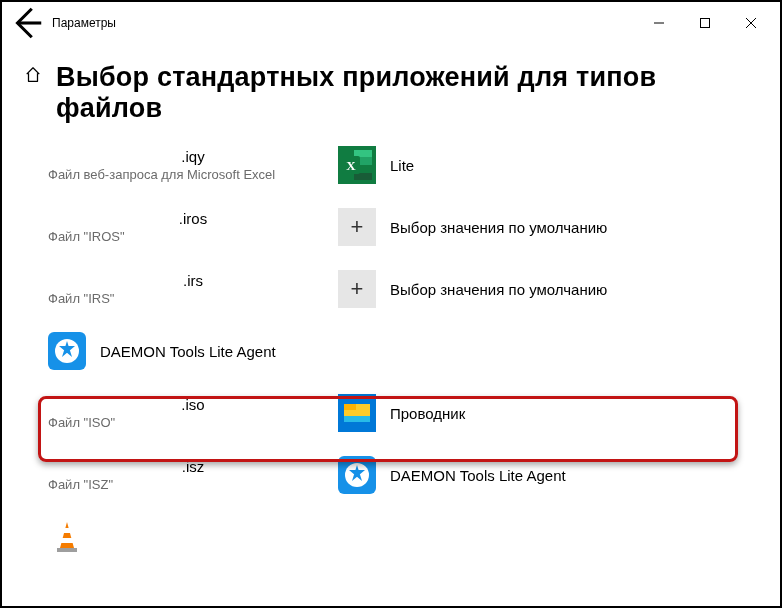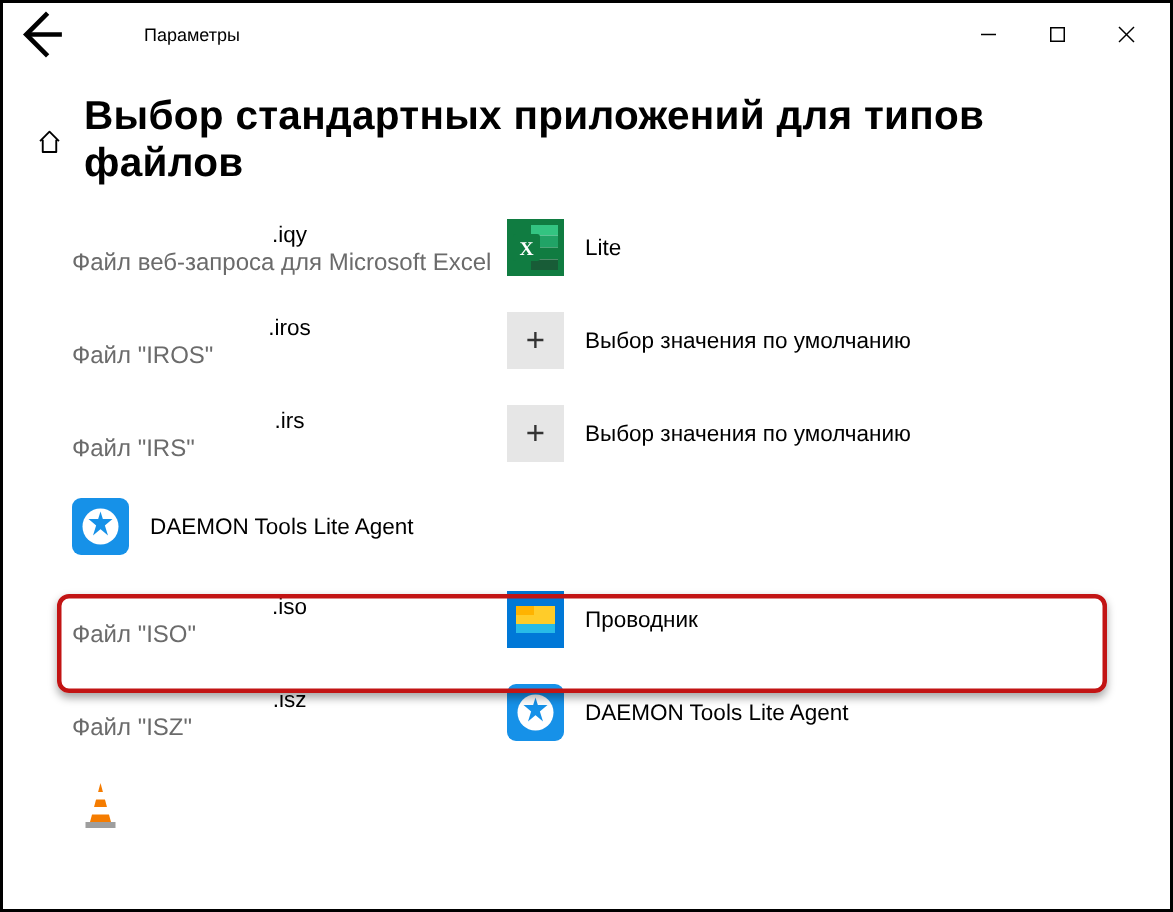--- a/index.html
+++ b/index.html
@@ -10,21 +10,20 @@
     height: 608px;
     overflow: hidden;
     border: 2px solid #000;
     position: relative;
   }
   .titlebar {
     display: flex;
     align-items: center;
     height: 42px;
     padding: 0 6px;
-    gap: 44px;
   }
   .titlebar .back {
     width: 38px; height: 38px;
     display: flex; align-items: center; justify-content: center;
     font-size: 16px;
     color: #000;
   }
   .titlebar .title {
     font-size: 12px;
     color: #000;
@@ -35,21 +34,21 @@
     display: flex;
   }
   .winctrls .ctrl {
     width: 46px; height: 32px;
     display: flex; align-items: center; justify-content: center;
     font-size: 13px;
     color: #000;
   }
   .header {
     display: flex;
-    align-items: center;
+    align-items: flex-start;
     padding: 18px 22px 14px 22px;
   }
   .header .home {
     font-size: 16px;
     color: #000;
     margin-right: 14px;
     position: relative;
     top: 4px;
   }
   .header h1 {
@@ -70,21 +69,21 @@
   .ext-col {
     width: 290px;
     padding-top: 2px;
   }
   .ext {
     font-size: 15px;
     color: #000;
     text-align: center;
   }
   .desc {
-    font-size: 16px;
+    font-size: 13px;
     color: #6b6b6b;
     margin-top: 2px;
   }
   .app-col {
     display: flex;
     align-items: center;
     gap: 14px;
   }
   .appicon {
     width: 38px; height: 38px;

